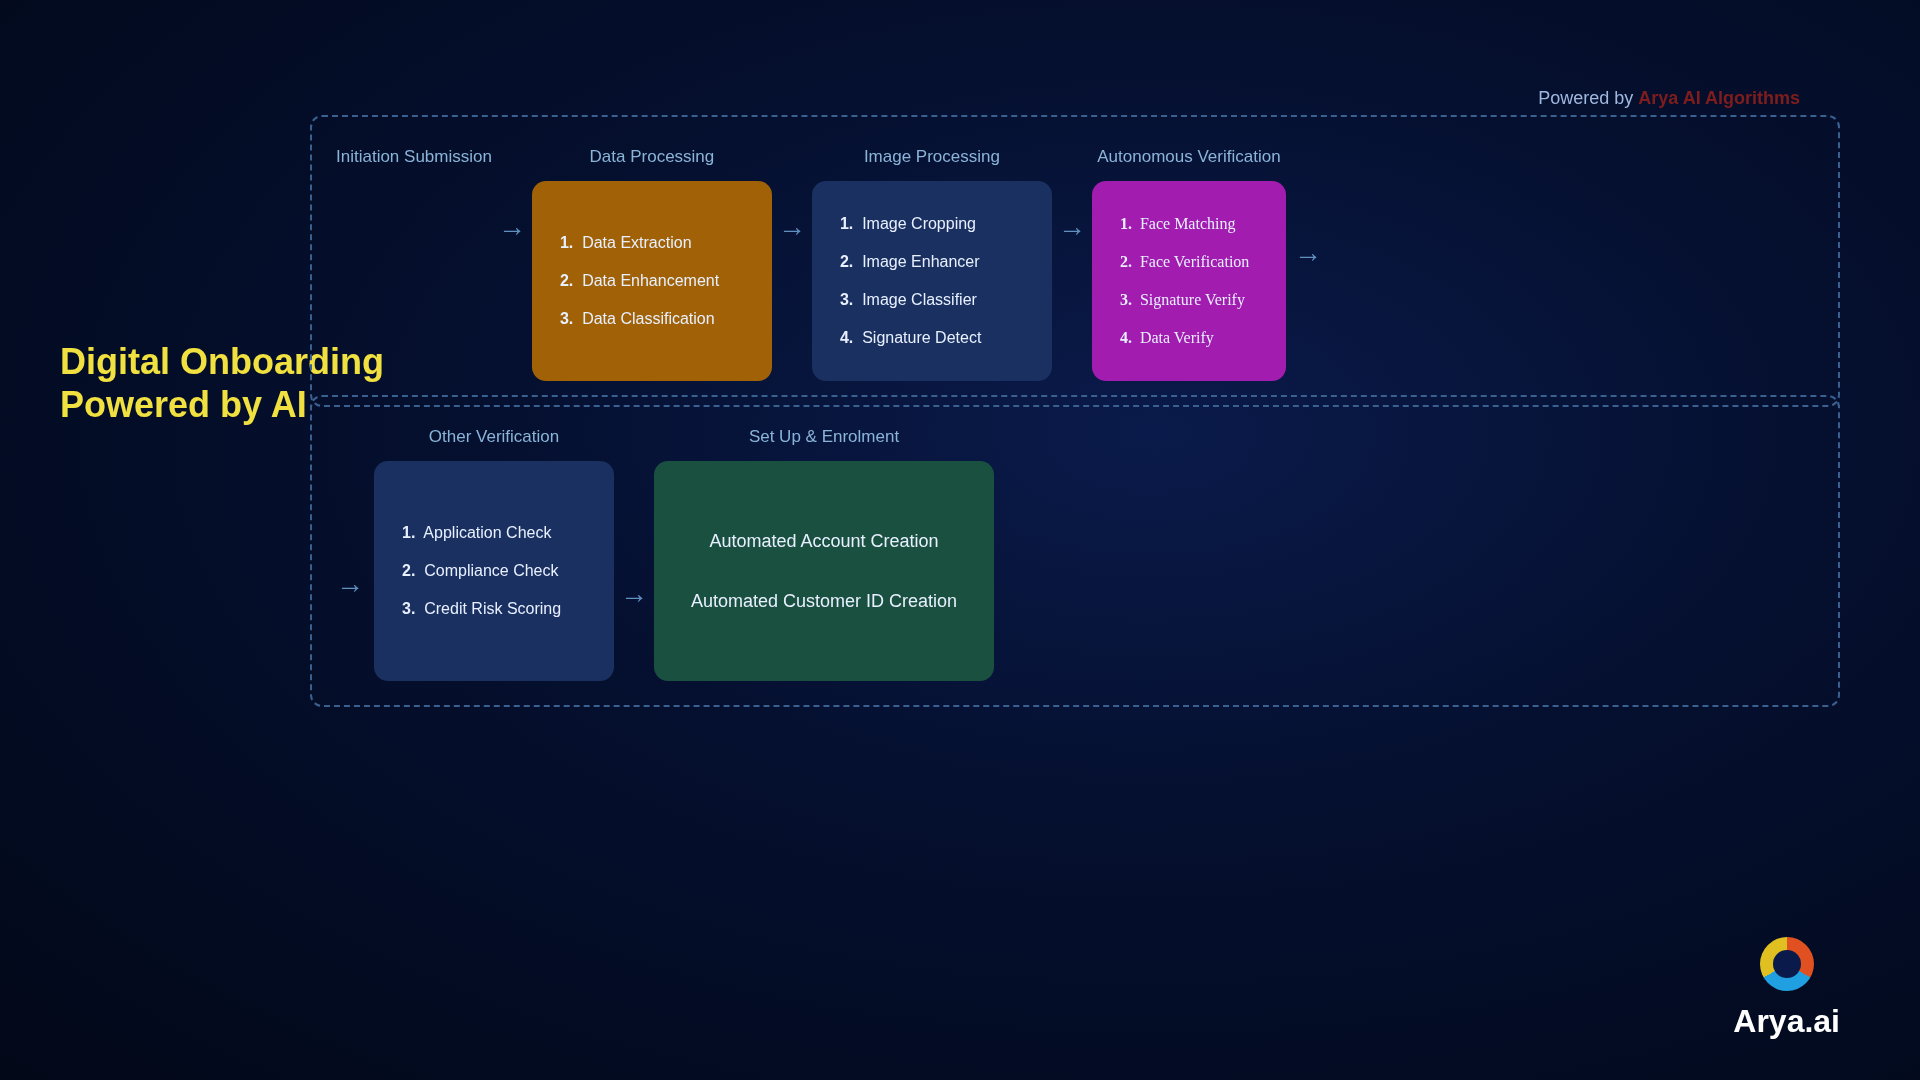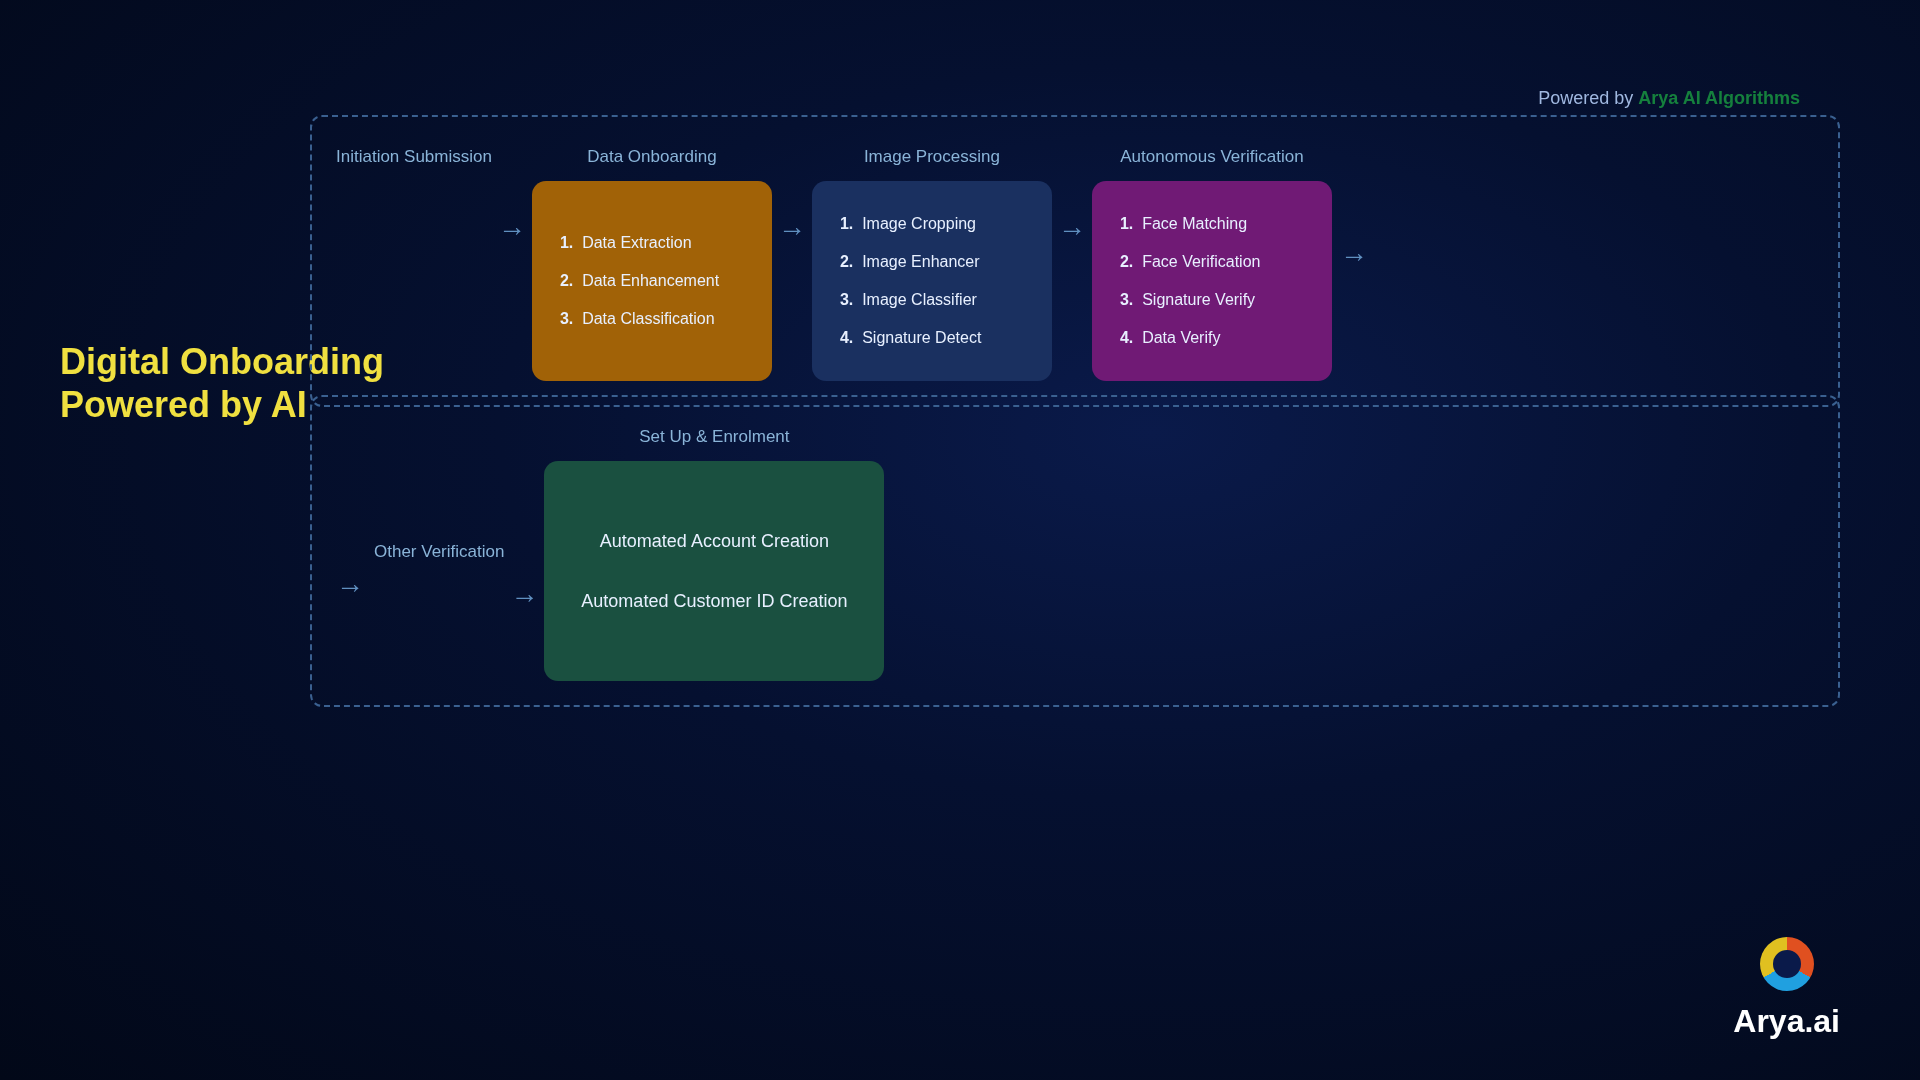--- a/index.html
+++ b/index.html
@@ -14,21 +14,21 @@
     }
 
     .powered-by {
       position: absolute;
       top: 88px;
       right: 120px;
       font-size: 18px;
       color: #a0b8e0;
     }
     .powered-by span {
-      color: #15803d;
+      color: #7f1d1d;
       font-weight: bold;
     }
 
     .title-block {
       position: absolute;
       left: 60px;
       top: 340px;
     }
     .title-block h1 {
       font-size: 36px;
@@ -64,22 +64,23 @@
       background: #a16207;
       width: 240px;
     }
 
     .card-image {
       background: #1a3060;
       width: 240px;
     }
 
     .card-autonomous {
-      background: #701a75;
-      width: 240px;
+      background: #a21caf;
+      width: 194px;
+      font-family: Liberation Serif, serif;
     }
 
     .card-other {
       background: #1a3060;
       width: 240px;
     }
 
     .card-setup {
       background: #1a5040;
       width: 340px;
@@ -151,21 +152,21 @@
 
     <div class="stage-wrapper">
       <div class="stage-label">Initiation Submission</div>
     </div>
 
     <div class="arrow-container">
       <span style="color:#6090c0; font-size:28px; margin-top:-40px;">→</span>
     </div>
 
     <div class="stage-wrapper">
-      <div class="stage-label">Data Onboarding</div>
+      <div class="stage-label">Data Processing</div>
       <div class="card card-data">
         <div class="card-item"><b>1.</b>&nbsp; Data Extraction</div>
         <div class="card-item"><b>2.</b>&nbsp; Data Enhancement</div>
         <div class="card-item"><b>3.</b>&nbsp; Data Classification</div>
       </div>
     </div>
 
     <div class="arrow-container">
       <span style="color:#6090c0; font-size:28px; margin-top:-40px;">→</span>
     </div>
@@ -203,20 +204,25 @@
 
 <div style="position:absolute; top:395px; left:310px; right:80px;">
   <div style="border:2px dashed #3a6090; border-radius:12px; padding:30px 24px 24px 24px; display:flex; align-items:center; gap:0;">
 
     <div style="display:flex; align-items:center; padding-top:60px; padding-right:10px;">
       <span style="color:#6090c0; font-size:28px;">→</span>
     </div>
 
     <div class="stage-wrapper">
       <div class="stage-label">Other Verification</div>
+      <div class="card card-other" style="min-height:220px;">
+        <div class="card-item"><b>1.</b>&nbsp; Application Check</div>
+        <div class="card-item"><b>2.</b>&nbsp; Compliance Check</div>
+        <div class="card-item"><b>3.</b>&nbsp; Credit Risk Scoring</div>
+      </div>
     </div>
 
     <div class="arrow-container" style="padding-top:80px;">
       <span style="color:#6090c0; font-size:28px; margin-top:0;">→</span>
     </div>
 
     <div class="stage-wrapper">
       <div class="stage-label">Set Up &amp; Enrolment</div>
       <div class="card card-setup" style="min-height:220px;">
         <div class="card-item-center">Automated Account Creation</div>

